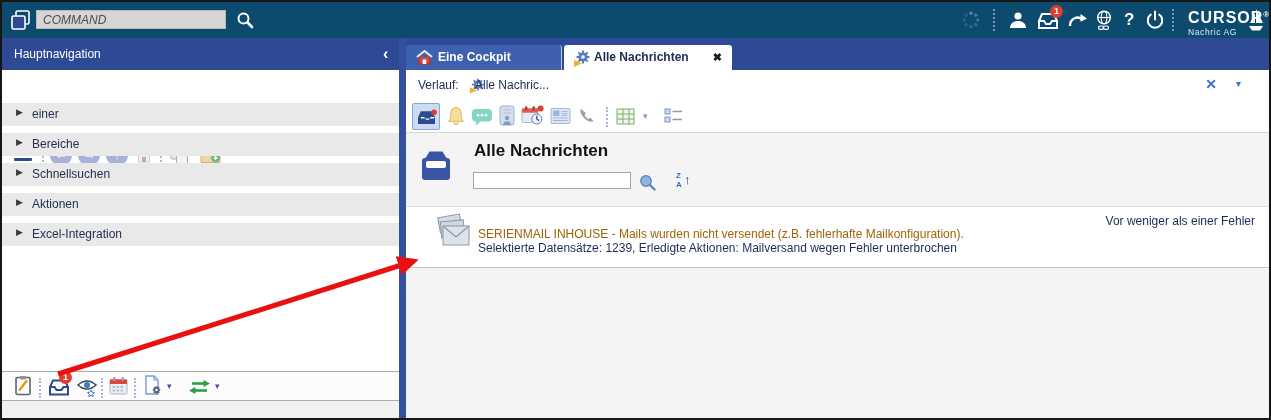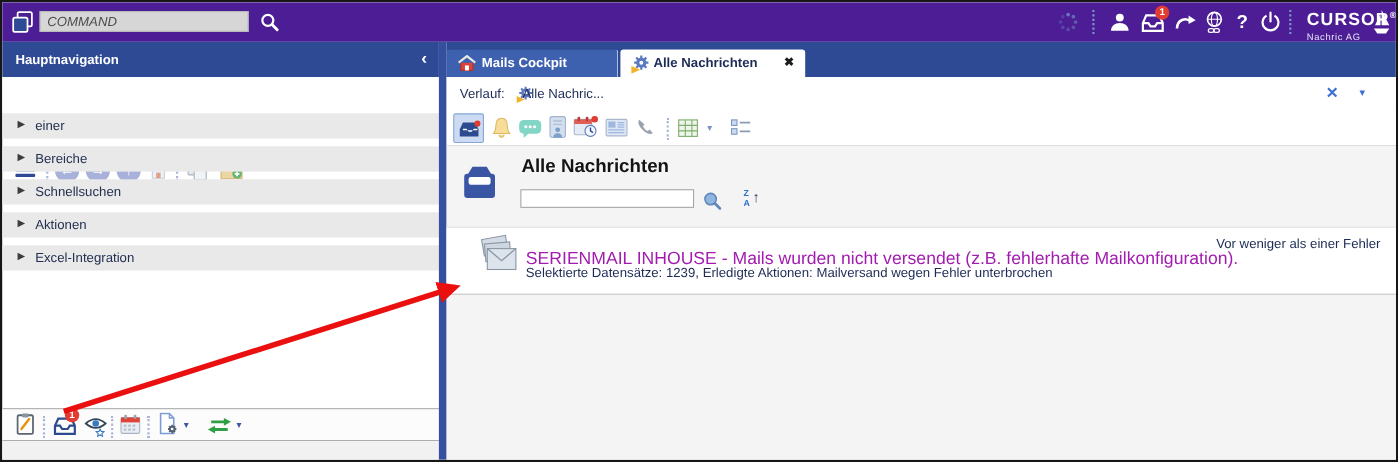--- a/index.html
+++ b/index.html
@@ -2,35 +2,35 @@
 <html><head>
 <meta charset="utf-8">
 <style>
   html,body{margin:0;padding:0;background:#9a9a9a}
   #page{position:relative;width:1271px;height:420px;background:#ffffff;
         font-family:"Liberation Sans",sans-serif;font-size:12px;color:#1d2b55;
         border:2px solid #161616;box-sizing:border-box;overflow:hidden}
   .abs{position:absolute}
   .ico{display:block;line-height:0}
   
-  .topbar{left:0;top:0;width:1267px;height:36px;background:#4c1d95}
+  .topbar{left:0;top:0;width:1267px;height:36px;background:#0c4a6e}
   .cmd{left:34px;top:8px;width:190px;height:19px;background:#d6d6d6;border:1px solid #b9b9b9;
        font-style:italic;color:#4c4c4c;font-size:12px;padding:0 6px;box-sizing:border-box;
        font-family:"Liberation Sans",sans-serif}
   .cmd::placeholder{color:#4c4c4c;opacity:1}
   .vsep-b{width:0;height:22px;border-left:2px dotted #7d92c9}
   .helpglyph{color:#fff;font-size:17px;font-weight:bold}
   .badge{position:absolute;min-width:13px;height:13px;border-radius:7px;background:#e03c31;
          color:#fff;font-size:9px;font-weight:bold;text-align:center;line-height:13px;padding:0 1px;box-sizing:border-box}
   .brand{color:#fff;font-weight:bold;font-size:16px;letter-spacing:1px;line-height:16px}
   .brand sup{font-size:8px}
   .brandsub{color:#e4e9f6;font-size:8.5px;letter-spacing:.6px;margin-top:1px}
   
   .sb-head{left:0;top:36px;width:397px;height:32px;background:#2f4a95;color:#fff}
-  .sb-title{left:12px;top:0;line-height:32px;font-weight:bold;font-size:12px}
+  .sb-title{left:12px;top:0;line-height:32px;font-weight:normal;font-size:12px}
   .sb-collapse{left:381px;top:0;line-height:32px;font-size:16px;font-weight:bold;color:#fff;cursor:pointer}
   .sb-tools{left:0;top:68px;width:397px;height:33px;background:#fff}
   .burger span{display:block;width:18px;height:3px;background:#2e4a96;margin-bottom:2px;border-radius:1px}
   .vsep-g{width:0;height:20px;border-left:2px dotted #aab6d9}
   .navcirc{width:22px;height:22px;border-radius:50%;background:#a8b1d9;color:#fff;text-align:center;
            line-height:22px;font-size:13px;font-weight:bold}
   .acc{left:0;width:397px;height:23px;background:#e9e9e9;cursor:pointer}
   .acc .tri{position:absolute;left:14px;top:4px;font-size:9px;color:#3c3c3c}
   .acc .lbl{position:absolute;left:30px;top:0;line-height:23px;color:#24304f;font-size:12px}
   .sb-bottom{left:0;top:369px;width:397px;height:30px;background:#fcfcfc;
@@ -57,21 +57,21 @@
   .h1{left:472px;top:139px;font-size:17px;font-weight:bold;color:#141414}
   .search{left:471px;top:170px;width:158px;height:17px;border:1px solid #a6a6a6;background:#fff;
           box-sizing:border-box;font-size:12px;padding:0 4px;font-family:"Liberation Sans",sans-serif}
   .sortbox{left:674px;top:169px;width:20px;height:20px;cursor:pointer}
   .sortZ{position:absolute;left:0;top:0;font-size:8px;font-weight:bold;color:#2a72c8}
   .sortA{position:absolute;left:0;top:9px;font-size:8px;font-weight:bold;color:#2a72c8}
   .sortUp{position:absolute;left:8px;top:1px;font-size:13px;color:#33415f;font-weight:bold}
   .msgbox{left:404px;top:204px;width:863px;height:62px;background:#fff;
           border-top:1px solid #dcdcdc;border-bottom:1px solid #c4c4c4;box-sizing:border-box;cursor:pointer}
   .m-title{position:absolute;left:72px;top:6px;font-weight:bold;color:#1d2b55;font-size:12px}
-  .m-l1{position:absolute;left:72px;top:20px;color:#a21caf;font-size:16px}
+  .m-l1{position:absolute;left:72px;top:20px;color:#a16207;font-size:12px}
   .m-l2{position:absolute;left:72px;top:34px;color:#1d2b55;font-size:12px}
   .m-time{position:absolute;right:14px;top:7px;color:#1d2b55;font-size:12px}
   .arrowlayer{left:0;top:0;width:1267px;height:416px;pointer-events:none;z-index:99}
 </style>
 </head>
 <body>
 
 <div id="page">
 
   <div class="abs topbar">
@@ -279,21 +279,21 @@
   <div class="abs rp-bluestrip"></div>
 
   <div class="abs tab tab1">
     <span class="abs ico" style="left:10px;top:5px">
       <svg width="17" height="15" viewBox="0 0 17 15">
           <path d="M1 7 L8.5 1 L16 7" fill="none" stroke="#e8e8e8" stroke-width="2"></path>
           <path d="M3 7 v7 h11 v-7" fill="#d8453a" stroke="#b33227" stroke-width="1"></path>
           <rect x="6.7" y="9.5" width="3.6" height="4.5" fill="#fff"></rect>
         </svg>
     </span>
-    <span class="tlbl">Mails Cockpit</span>
+    <span class="tlbl">Eine Cockpit</span>
   </div>
 
   <div class="abs tab tab2">
     <span class="abs ico" style="left:8px;top:4px">
       <svg width="19" height="18" viewBox="0 0 19 18">
           <g stroke="#5b79c0" stroke-width="2">
             <path d="M11 1.5v13 M4.5 8h13 M6.4 3.4l9.2 9.2 M15.6 3.4l-9.2 9.2"></path>
           </g>
           <circle cx="11" cy="8" r="4.6" fill="#5b79c0"></circle>
           <circle cx="11" cy="8" r="1.8" fill="#fff"></circle>

